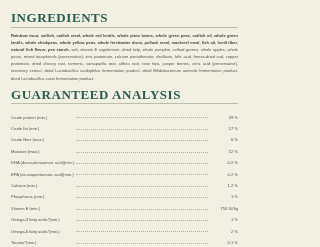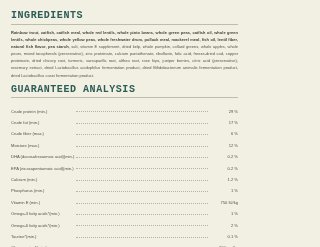--- a/index.html
+++ b/index.html
@@ -10,23 +10,23 @@
     overflow:hidden;
     color:#4a4a42;
   }
   .page{
     box-sizing:border-box;
     width:247px;height:247px;
     padding:11px 9px 4px 11px;
     background:#f2f0e3;
   }
   .section-head{
-    font-family:Liberation Mono, monospace;
+    font-family:Liberation Serif, serif;
     font-weight:bold;
-    font-size:10px;
+    font-size:13px;
     letter-spacing:0.55px;
     color:#2d5c57;
     text-transform:uppercase;
     line-height:1;
     margin:0 0 2.5px 0;
   }
   .rule{
     height:1px;
     background:#b9bfa9;
     margin:0 0 4px 0;

